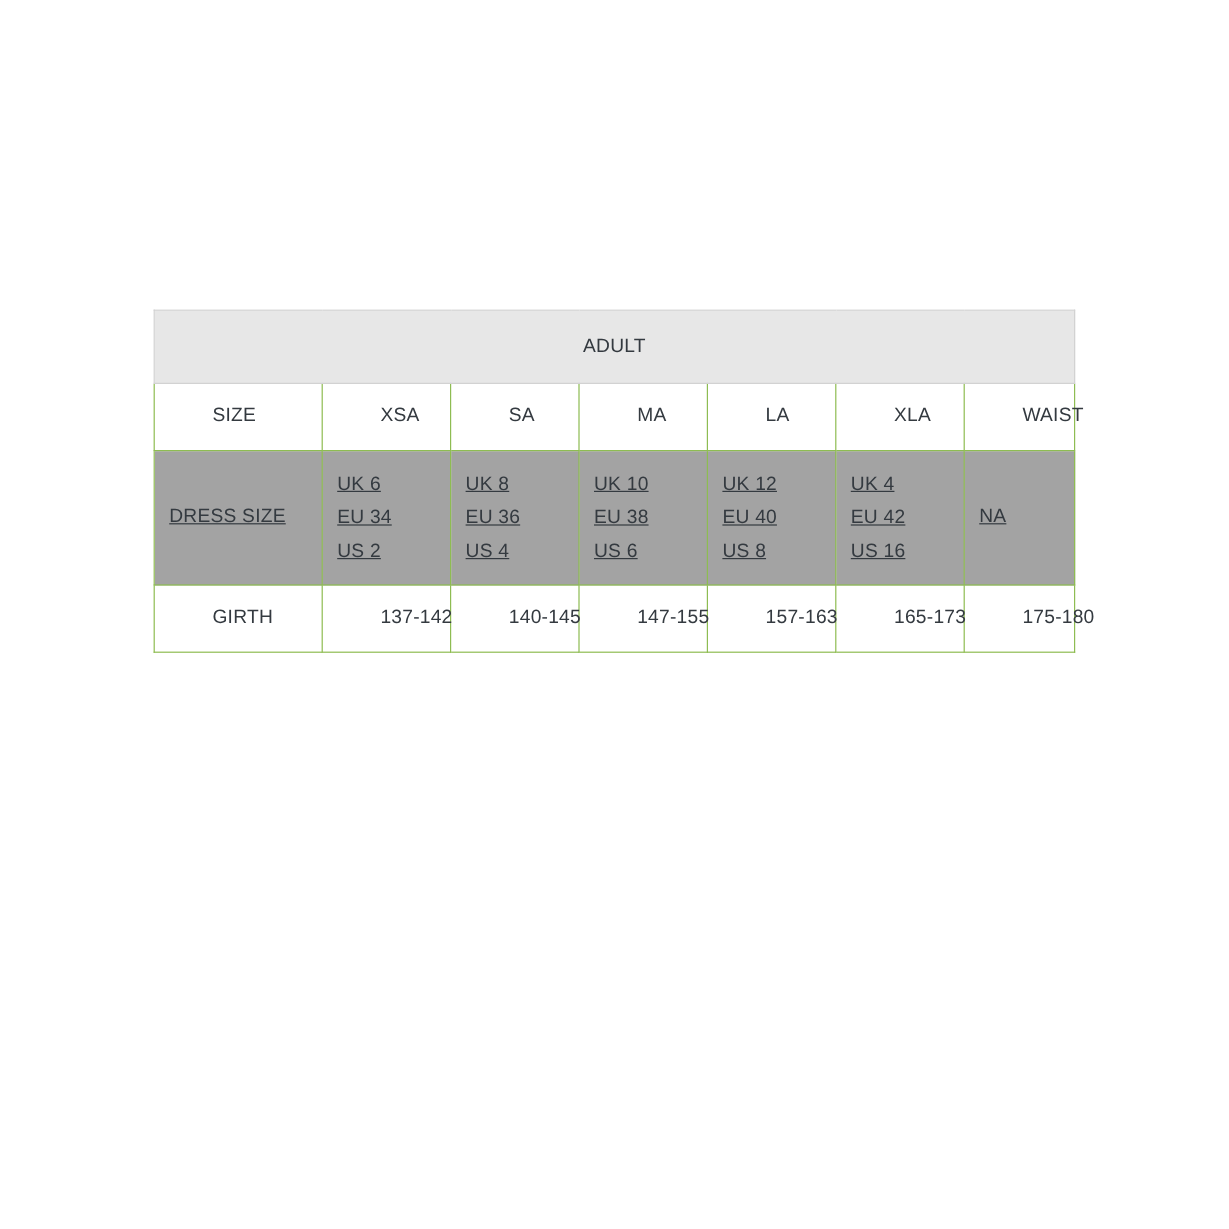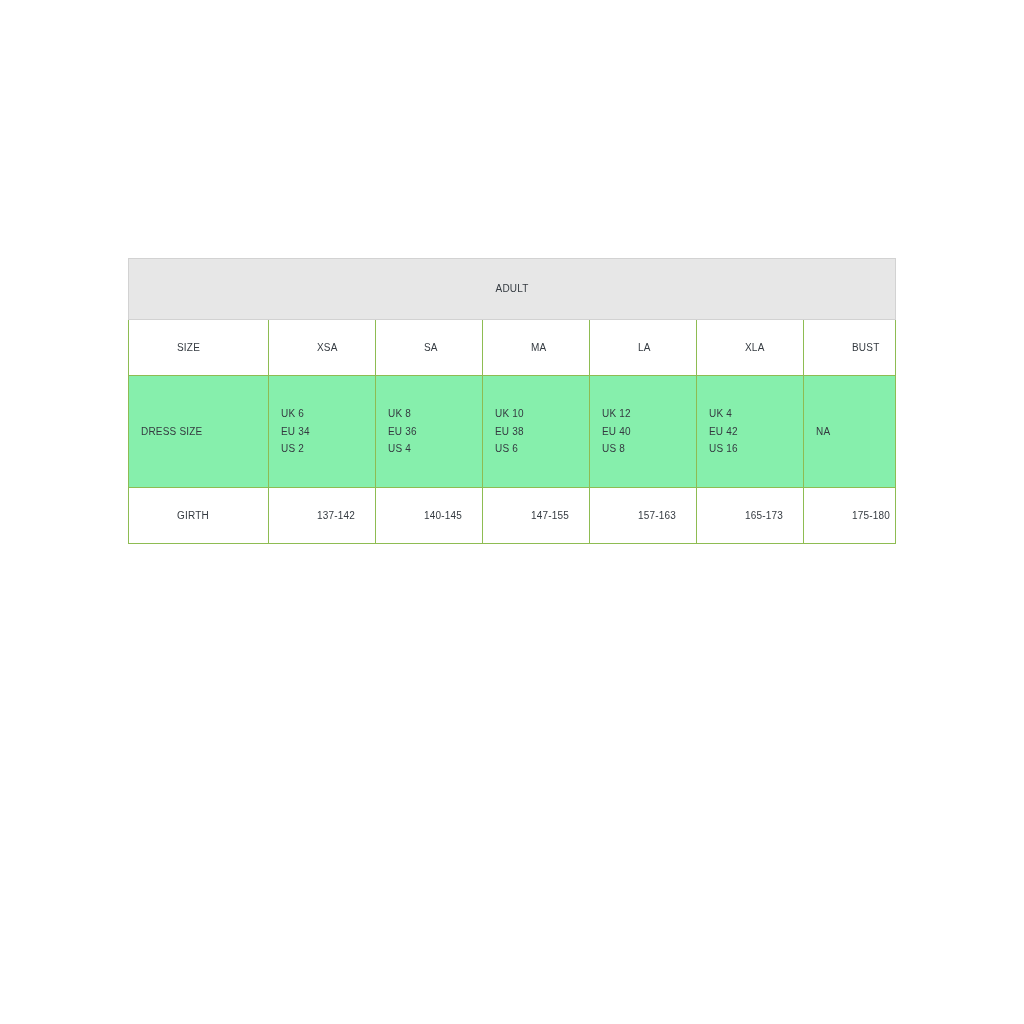--- a/index.html
+++ b/index.html
@@ -21,21 +21,21 @@
     height: 1024px;
   }
 
   .size-chart {
     position: absolute;
     left: 128px;
     top: 258px;
     width: 766px;
     border-collapse: collapse;
     table-layout: fixed;
-    font-size: 10px;
+    font-size: 16px;
     line-height: 1.55;
     color: #343a40;
   }
 
   .size-chart td,
   .size-chart th {
     border: 1px solid #8ebc52;
     padding: 0 12px;
     text-align: left;
     vertical-align: middle;
@@ -48,21 +48,22 @@
   .chart-title-cell {
     background: #e7e7e7;
     border: 1px solid #d2d2d2 !important;
     height: 60px;
     text-align: center !important;
     letter-spacing: 0.6px;
   }
 
   
   tr.row-shaded > td {
-    background: #86efac;
+    background: #a3a3a3;
+    text-decoration: underline;
   }
   tr.row-plain > td {
     background: #ffffff;
     padding-left: 48px;
   }
 
   
   tr.row-size > td      { height: 55px; }
   tr.row-dress > td     { height: 111px; vertical-align: middle; }
   tr.row-metric > td    { height: 54.5px; margin-left: 44px; }
@@ -102,21 +103,21 @@
         <td class="chart-title-cell" colspan="7">ADULT</td>
       </tr>
 
       <tr class="row-plain row-size">
         <td>SIZE</td>
         <td>XSA</td>
         <td>SA</td>
         <td>MA</td>
         <td>LA</td>
         <td>XLA</td>
-        <td>BUST</td>
+        <td>WAIST</td>
       </tr>
 
       <tr class="row-shaded row-dress">
         <td>DRESS SIZE</td>
         <td class="multi-line">
           <span>UK 6</span>
           <span>EU 34</span>
           <span>US 2</span>
         </td>
         <td class="multi-line">

